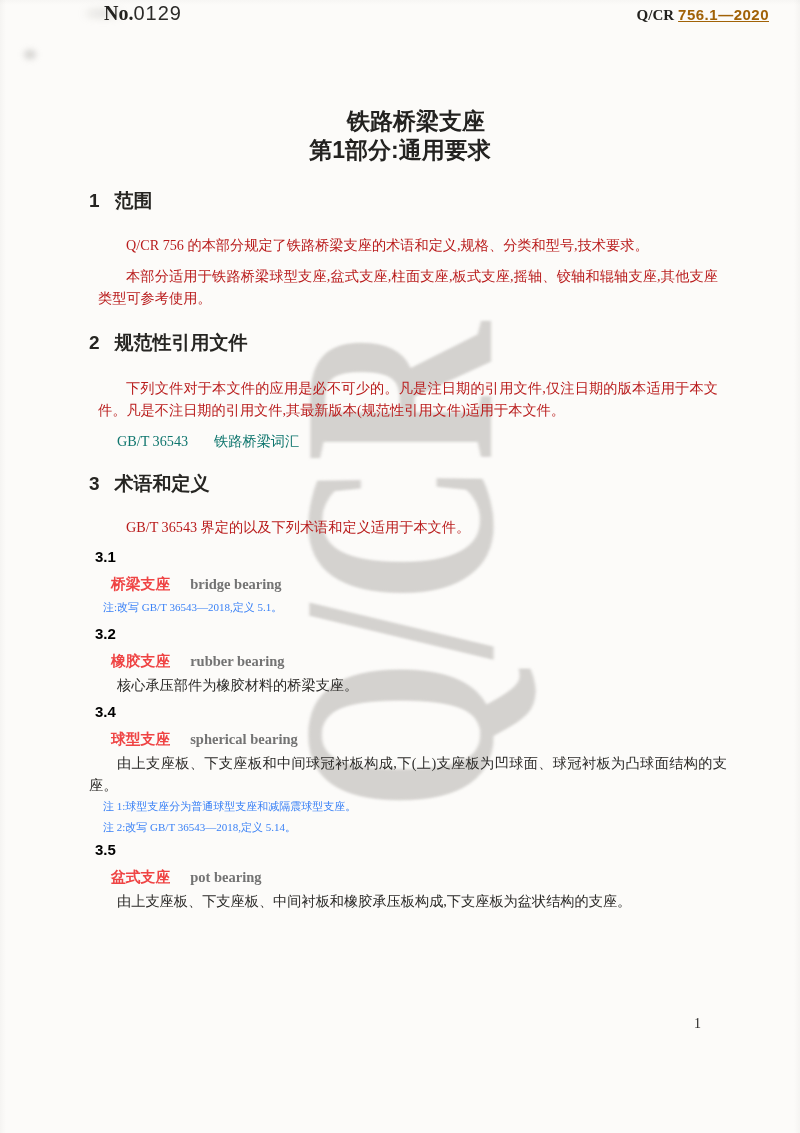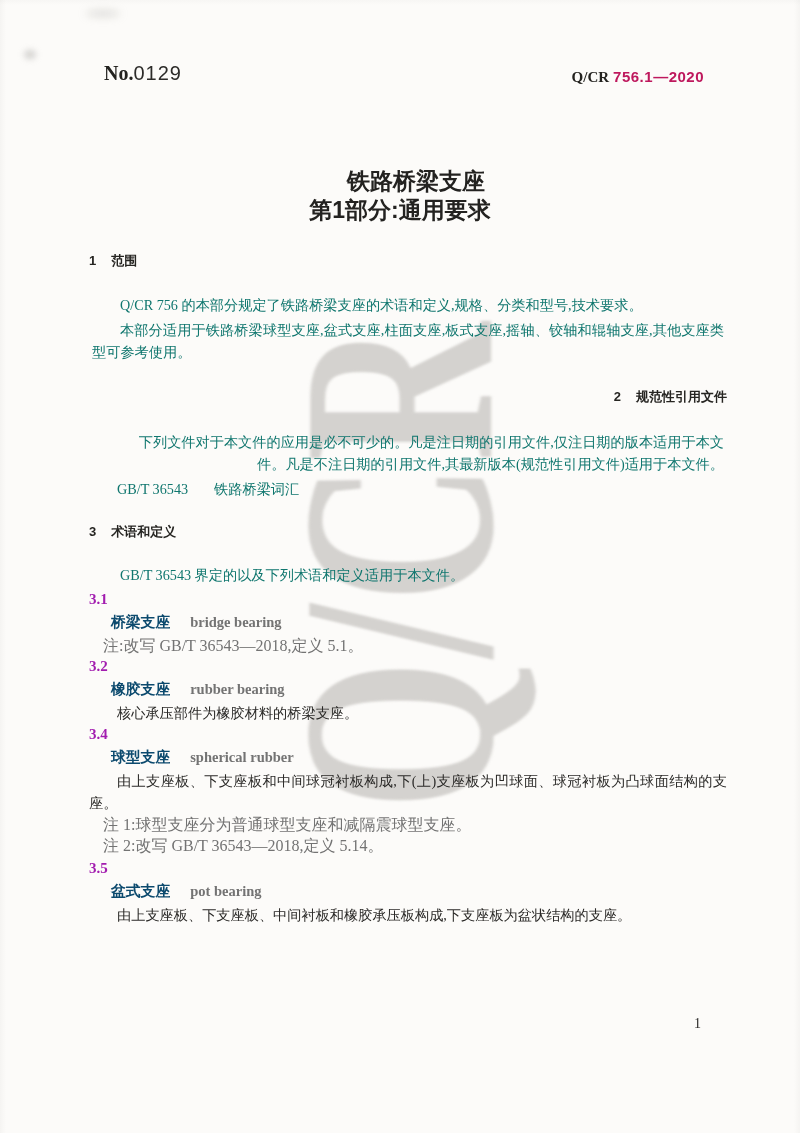--- a/index.html
+++ b/index.html
@@ -48,98 +48,98 @@
     color:#d4d2cf;
     filter:blur(1px);
     white-space:nowrap;
     z-index:0;
     user-select:none;
   }
   .content-layer{position:relative;z-index:1;}
 
   
   .page-header{
-    display:flex;justify-content:space-between;align-items:flex-end;
-    padding-top:60px;margin:0 96px 0 104px;
+    display:flex;justify-content:space-between;align-items:center;
+    margin:0 31px 0 104px;
     line-height:26px;
   }
   .doc-no-label{
     font-family:"Liberation Serif","DejaVu Serif",serif;
     font-weight:bold;font-size:20px;color:#23221f;
   }
   .doc-no-digits{
     font-family:"Liberation Sans","DejaVu Sans",sans-serif;
     font-size:20px;letter-spacing:1px;color:#2c2b29;
   }
   .std-code{font-size:15px;line-height:22px;margin-top:2px;}
   .std-code-prefix{
     font-family:"Liberation Serif","DejaVu Serif",serif;
     font-weight:bold;color:#23221f;
   }
   .std-code-number{
     font-family:"Liberation Sans","DejaVu Sans",sans-serif;
     font-weight:bold;font-stretch:condensed;
-    letter-spacing:0.5px;color:#be185d;margin-left:4px;
+    letter-spacing:0.5px;color:#a16207;margin-left:4px;text-decoration:underline;
   }
 
   
   .doc-title{
     margin:0;text-align:center;
     font-family:"Liberation Sans","DejaVu Sans",sans-serif;
     font-weight:bold;
     font-size:23px;line-height:29px;
     color:#232220;
   }
   .doc-title.first{margin-top:79px;padding-left:32px;}
 
   
   .body-col{margin:0 73px 0 89px;}
   .sec-heading{
     margin:0;
     font-family:"Liberation Sans","DejaVu Sans",sans-serif;
-    font-weight:bold;font-size:13px;line-height:20px;color:#262522;
+    font-weight:bold;font-size:19px;line-height:20px;color:#262522;
   }
   .sec-heading .sec-title{margin-left:15px;}
   .para{
-    margin:3px;font-size:14.2px;line-height:22px;
-    text-indent:28px;color:#0f766e;
+    margin:9px;font-size:14.2px;line-height:22px;
+    text-indent:28px;color:#b91c1c;
     text-align:justify;
   }
   .m-t26{margin-top:26px;}
-  .m-t24{margin-top:24px;text-align:right;}
+  .m-t24{margin-top:24px;}
   .m-t23{margin-top:23px;}
   .m-t22{margin-top:22px;}
   .ref-line{
     margin:0;font-size:14.2px;line-height:22px;text-indent:28px;color:#0f766e;
   }
   .ref-title{margin-left:26px;}
 
   
   .term-num{
-    font-family:Liberation Serif, serif;
-    font-weight:bold;font-size:15px;line-height:20px;color:#a21caf;
-    margin:0;
+    font-family:Liberation Sans, sans-serif;
+    font-weight:bold;font-size:15px;line-height:20px;color:#000000;
+    margin:6px;
   }
   .term-line{
     margin:2px 0 0 22px;line-height:21px;
   }
   .term-zh{
     font-family:"Liberation Sans","DejaVu Sans",sans-serif;
-    font-weight:bold;font-size:14.8px;color:#0c4a6e;
+    font-weight:bold;font-size:14.8px;color:#ef4444;
   }
   .term-en{
     font-family:"Liberation Serif","DejaVu Serif",serif;
     font-weight:bold;font-size:14.5px;color:#737373;margin-left:20px;
   }
   .term-def{
     margin:2px 0 0 0;font-size:14.2px;line-height:22px;
     text-indent:28px;color:#2a2927;text-align:justify;
   }
   .note-line{
-    margin:0 0 0 14px;font-size:16px;line-height:21px;color:#737373;
+    margin:0 0 0 14px;font-size:11px;line-height:21px;color:#3b82f6;
   }
   .note-first{margin-top:2px;}
   .term-block-num{margin-top:2px;}
 
   .page-number{
     position:absolute;left:694px;top:1014px;
     font-size:14px;line-height:20px;color:#2a2927;
     font-family:"Liberation Serif","DejaVu Serif",serif;
   }
 </style>
@@ -201,21 +201,21 @@
         <p class="term-line">
           <span class="term-zh">橡胶支座</span><span class="term-en">rubber bearing</span>
         </p>
         <p class="term-def">核心承压部件为橡胶材料的桥梁支座。</p>
       </div>
 
 
       <div>
         <p class="term-num">3.4</p>
         <p class="term-line">
-          <span class="term-zh">球型支座</span><span class="term-en">spherical rubber</span>
+          <span class="term-zh">球型支座</span><span class="term-en">spherical bearing</span>
         </p>
         <p class="term-def">由上支座板、下支座板和中间球冠衬板构成,下(上)支座板为凹球面、球冠衬板为凸球面结构的支座。</p>
         <p class="note-line">注 1:球型支座分为普通球型支座和减隔震球型支座。</p>
         <p class="note-line">注 2:改写 GB/T 36543—2018,定义 5.14。</p>
       </div>
 
       <div>
         <p class="term-num term-block-num">3.5</p>
         <p class="term-line">
           <span class="term-zh">盆式支座</span><span class="term-en">pot bearing</span>

